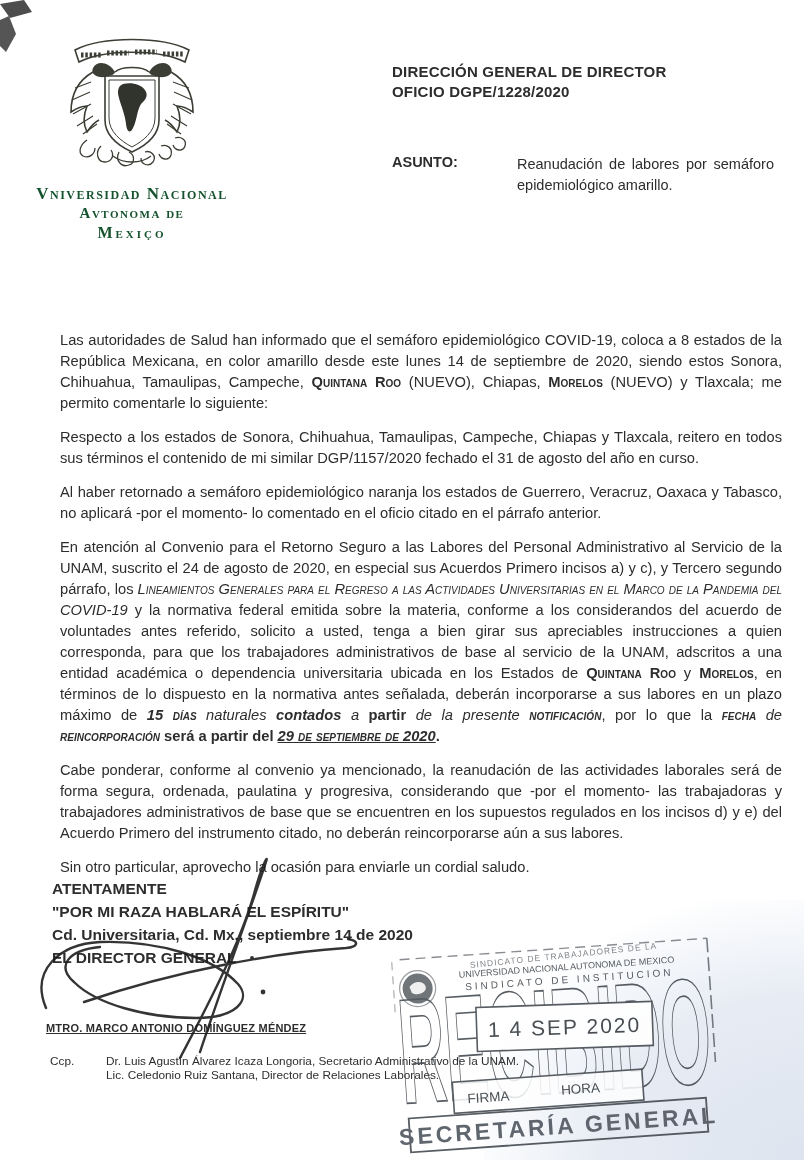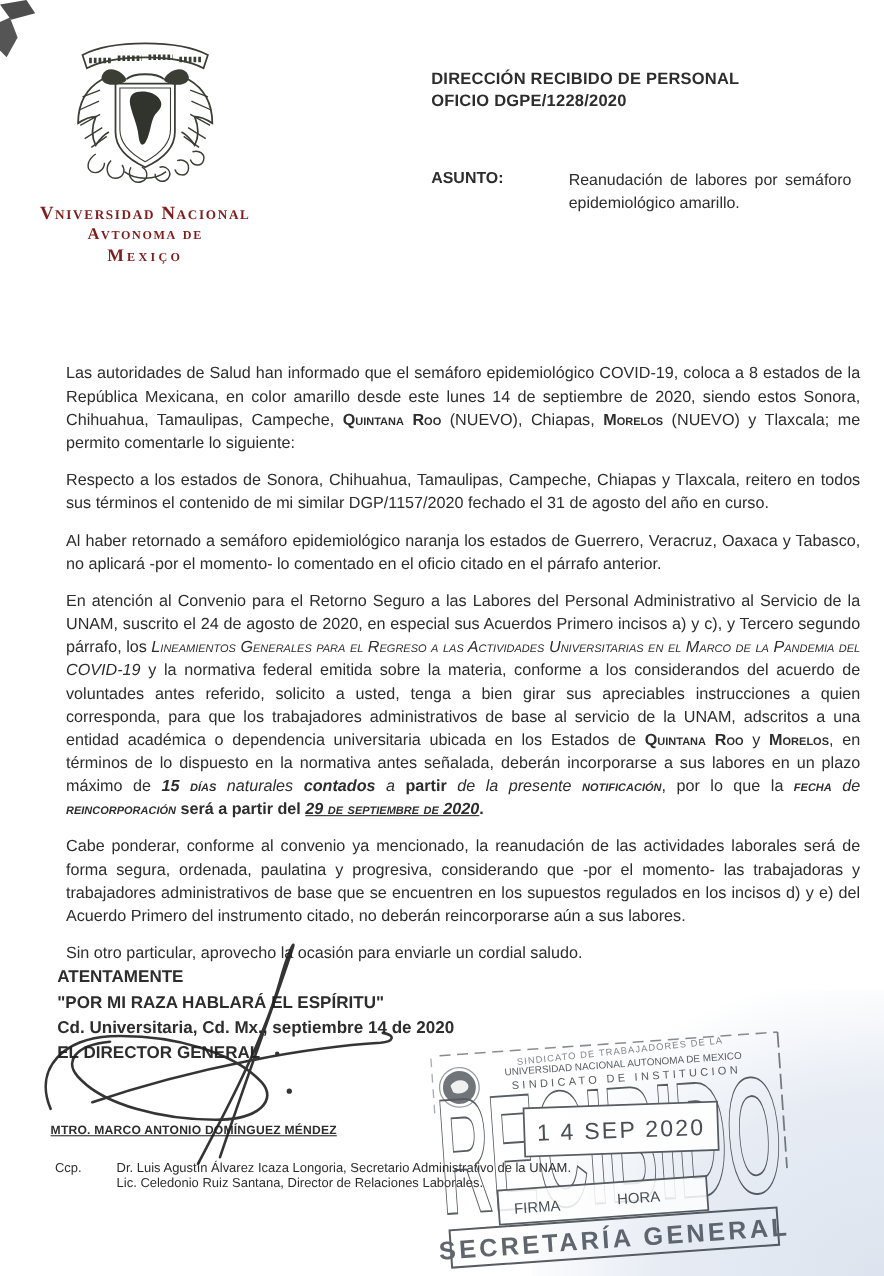--- a/index.html
+++ b/index.html
@@ -11,21 +11,21 @@
   .scan-tint{position:absolute;right:0;bottom:0;width:320px;height:260px;
     background:radial-gradient(ellipse at 100% 100%, #dde4ef 0%, #e7ecf4 45%, rgba(255,255,255,0) 75%);
     pointer-events:none;}
 
   
   .corner-artifact{position:absolute;left:0;top:0;}
 
   
   .logo-block{position:absolute;left:14px;top:28px;width:236px;text-align:center;}
   .escudo{display:block;margin:0 auto;}
-  .wordmark{font-family:"Liberation Serif", serif;color:#7f1d1d;line-height:1.25;
+  .wordmark{font-family:"Liberation Serif", serif;color:#14532d;line-height:1.25;
             font-variant:small-caps;letter-spacing:1.5px;}
   .wm1{font-size:17px;font-weight:bold;}
   .wm2{font-size:15px;font-weight:bold;}
   .wm3{font-size:16px;font-weight:bold;letter-spacing:3px;}
 
   .head-right{position:absolute;left:392px;top:62px;width:382px;}
   .head-title{font-weight:bold;font-size:15px;line-height:20px;letter-spacing:.2px;}
   .asunto-row{display:flex;margin-top:52px;gap:41px;}
   .asunto-label{font-weight:bold;font-size:14.5px;width:84px;flex:none;}
   .asunto-text{font-size:14.5px;line-height:21px;text-align:justify;flex:1;}
@@ -102,21 +102,21 @@
       <path d="M56,128 C66,136 84,136 94,128" stroke-width="1.3"></path>
     </svg>
     <div class="wordmark">
       <div class="wm1">Vniversidad Nacional</div>
       <div class="wm2">Avtonoma de</div>
       <div class="wm3">Mexiço</div>
     </div>
   </div>
 
   <div class="head-right">
-    <div class="head-title">DIRECCIÓN RECIBIDO DE PERSONAL</div>
+    <div class="head-title">DIRECCIÓN GENERAL DE DIRECTOR</div>
     <div class="head-title">OFICIO DGPE/1228/2020</div>
     <div class="asunto-row">
       <div class="asunto-label">ASUNTO:</div>
       <div class="asunto-text">Reanudación de labores por semáforo epidemiológico amarillo.</div>
     </div>
   </div>
 
 
   <div class="letter-body">
     <p><span class="seg-n">Las autoridades de Salud han informado que el semáforo epidemiológico COVID-19, coloca a 8 estados de la República Mexicana, en color amarillo desde este lunes 14 de septiembre de 2020, siendo estos Sonora, Chihuahua, Tamaulipas, Campeche, </span><span class="seg-bsc">Quintana Roo</span><span class="seg-n"> (NUEVO), Chiapas, </span><span class="seg-bsc">Morelos</span><span class="seg-n"> (NUEVO) y Tlaxcala; me permito comentarle lo siguiente:</span></p>

